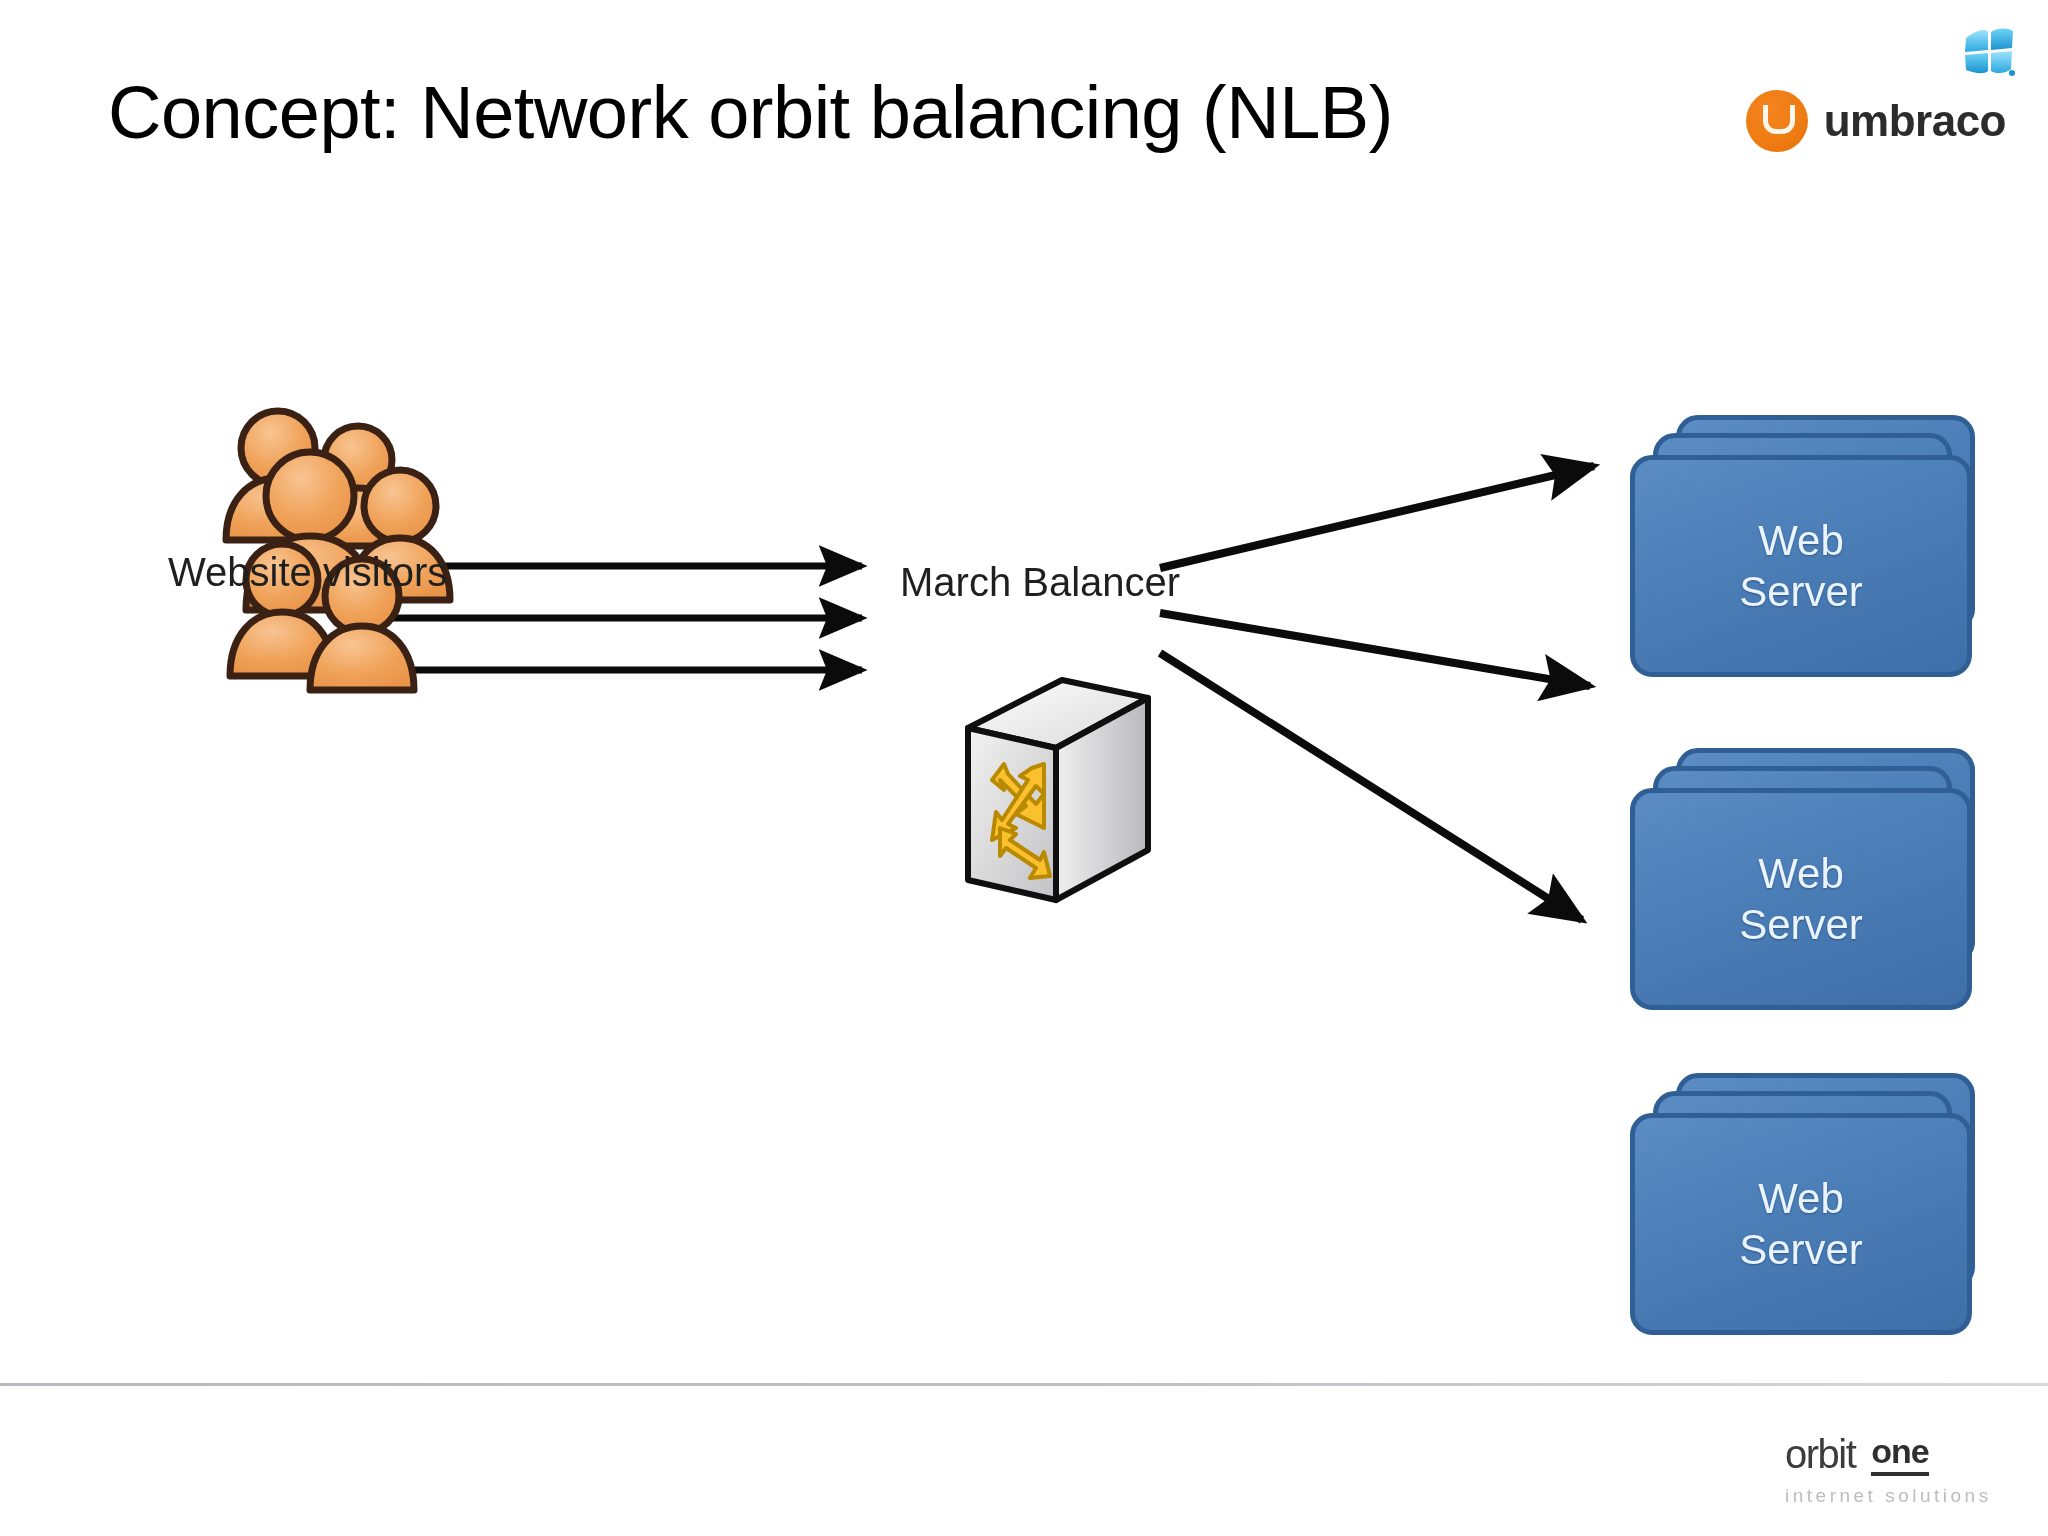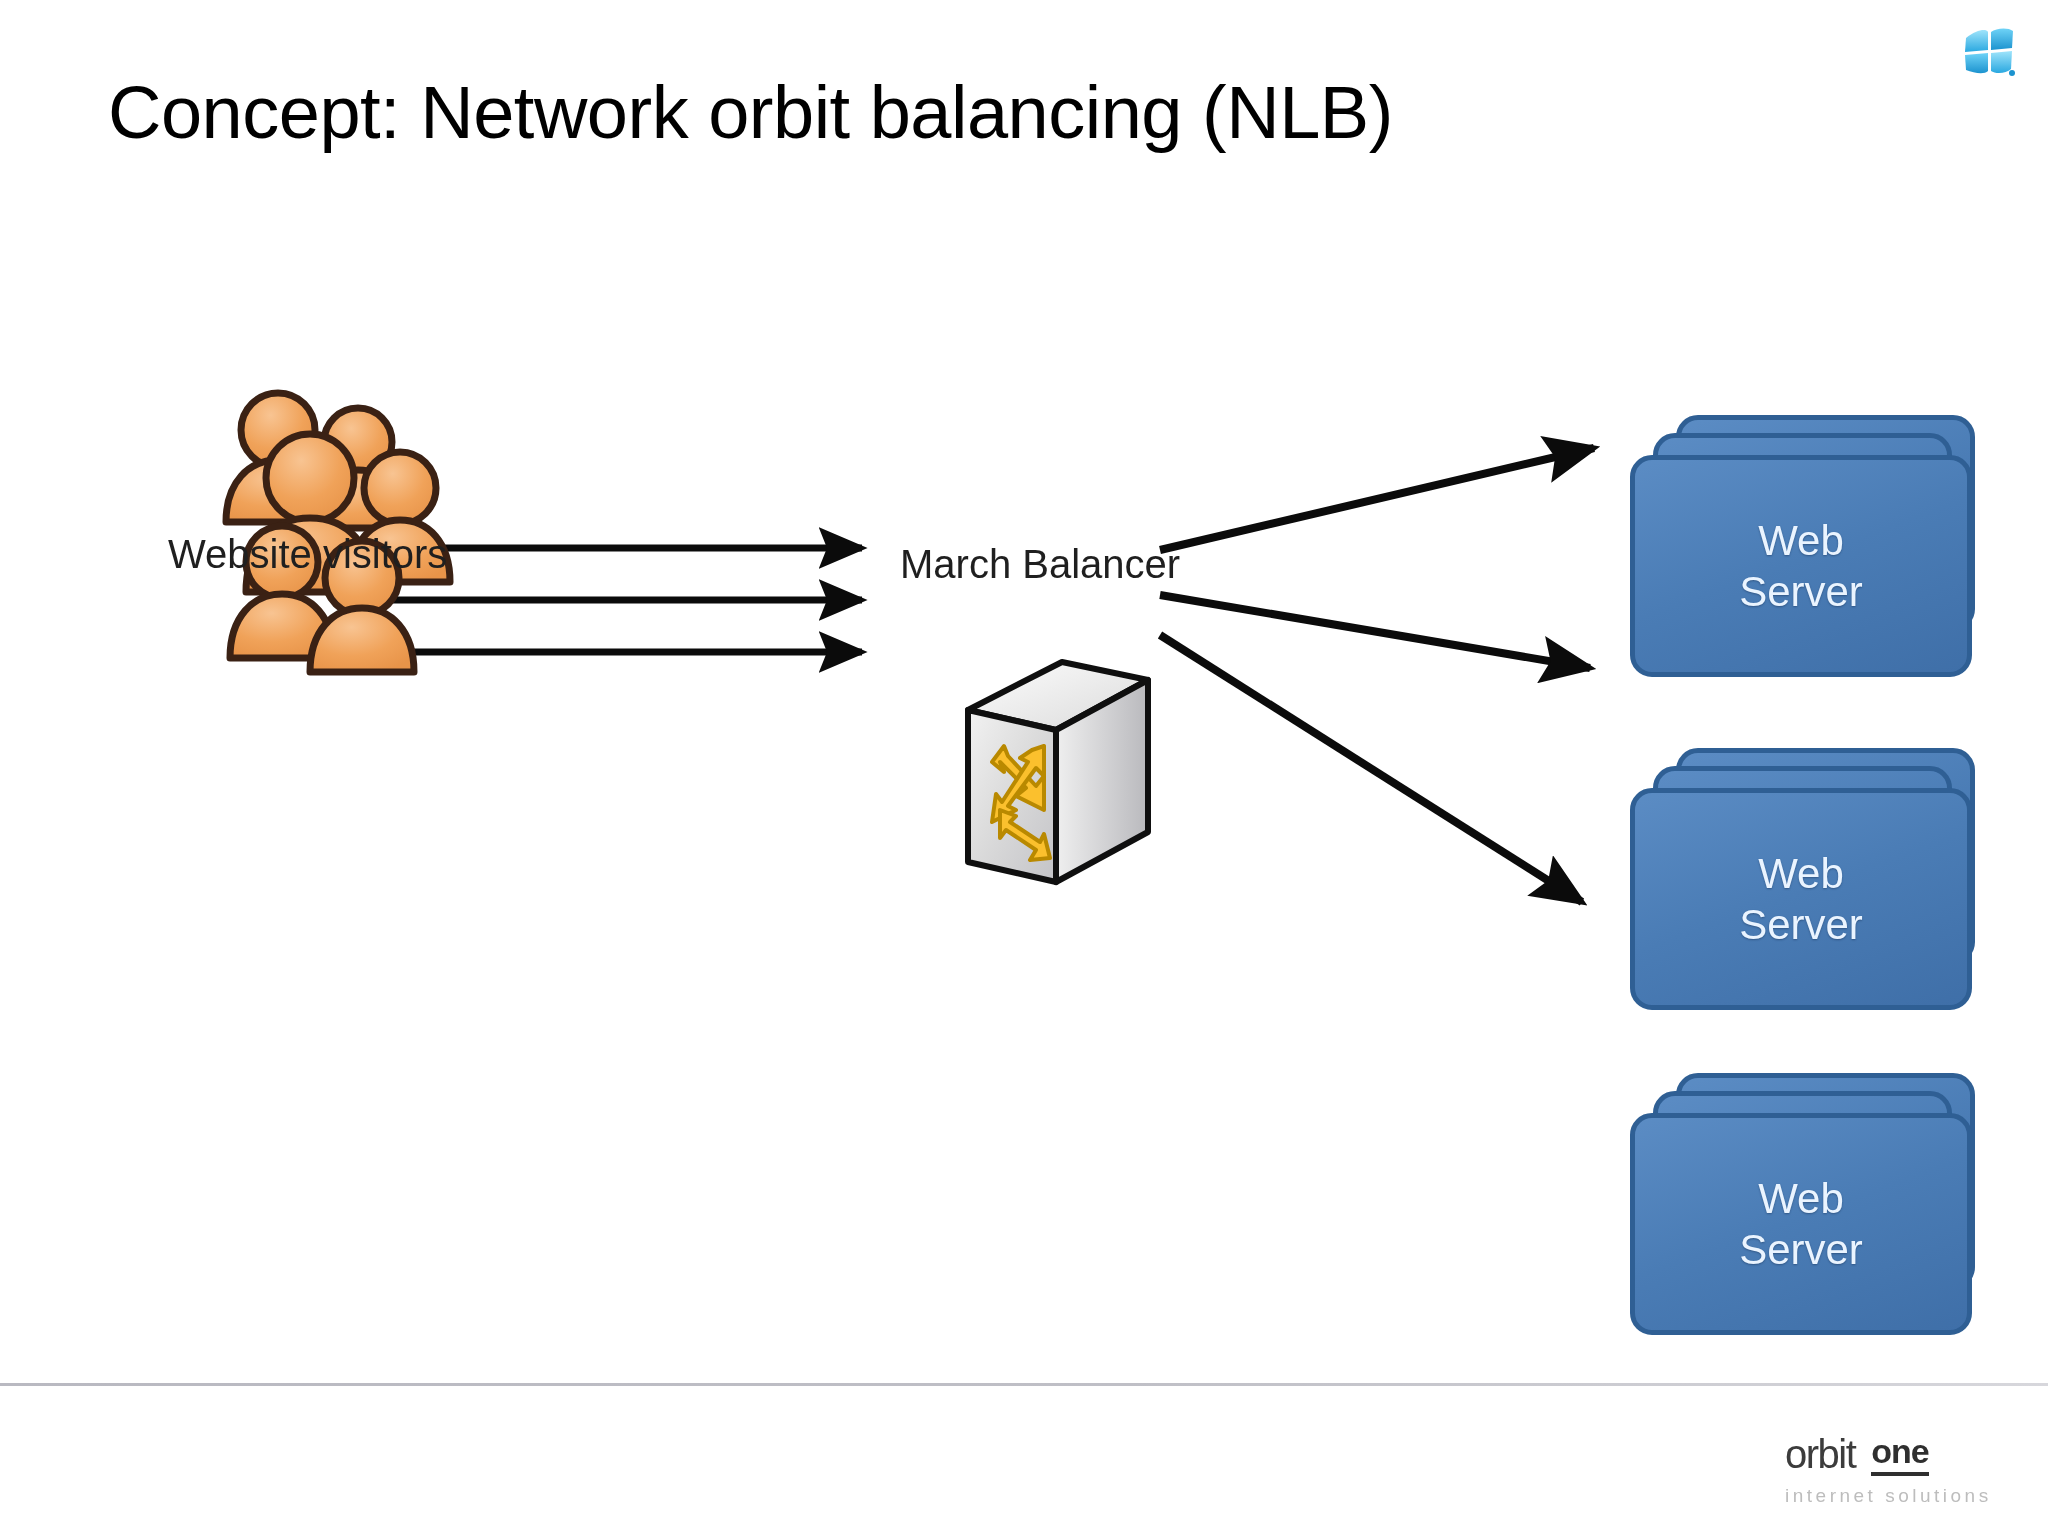--- a/index.html
+++ b/index.html
@@ -103,21 +103,21 @@
     font-size: 44px;
     font-weight: 700;
     color: #2c2c2c;
     letter-spacing: -0.5px;
   }
 
   
   .diagram {
     position: absolute;
     left: 0;
-    top: 210px;
+    top: 228px;
     width: 1657px;
     height: 1140px;
   }
   .diagram svg {
     position: absolute;
     left: 0;
     top: 0;
   }
 
   .diagram-label {
@@ -248,20 +248,24 @@
           </defs>
           <path d="M4 12 C14 4, 24 2, 26 6 L26 24 L3 26 Z" fill="url(#wg1)"></path>
           <path d="M29 6 C34 2, 46 1, 51 5 L50 22 L29 24 Z" fill="url(#wg2)"></path>
           <path d="M3 29 L26 27 L26 45 C22 49, 12 47, 4 44 Z" fill="url(#wg2)"></path>
           <path d="M29 27 L50 25 L49 43 C44 48, 33 48, 29 45 Z" fill="url(#wg1)"></path>
           <circle cx="50" cy="47" r="3" fill="#1c93cf"></circle>
         </svg>
       </span>
     </div>
 
+    <div class="umbraco-logo">
+      <span class="umbraco-mark"></span>
+      <span class="umbraco-word">umbraco</span>
+    </div>
 
   </div>
 
   <div class="diagram">
 
     <svg width="2048" height="1140" aria-hidden="true">
       <defs>
         <marker id="arrowhead" markerWidth="7" markerHeight="6" refX="6.2" refY="3" orient="auto" markerUnits="strokeWidth">
           <path d="M0,0 L7,3 L0,6 L1.2,3 Z" fill="#0b0b0b"></path>
         </marker>

